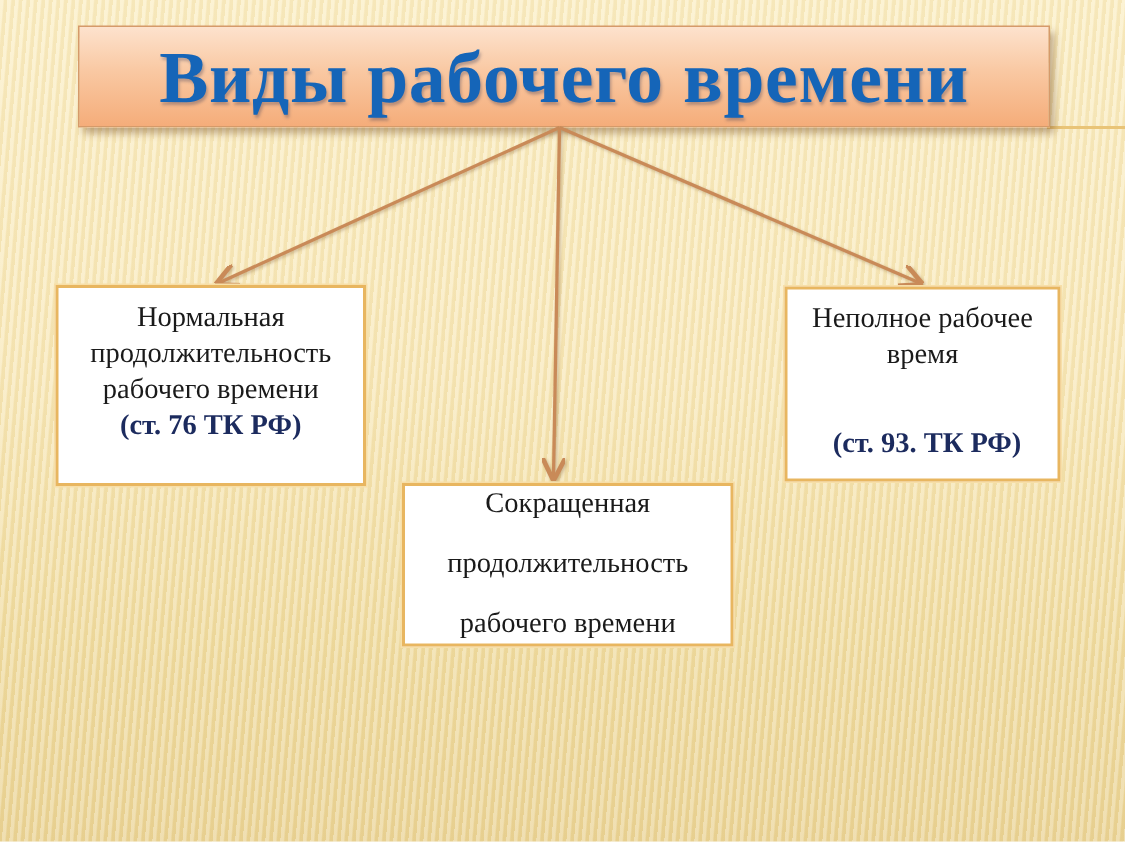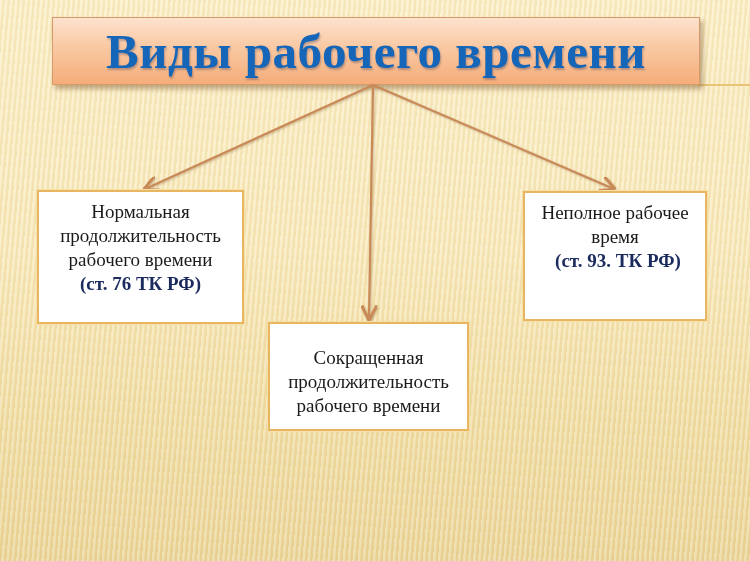--- a/index.html
+++ b/index.html
@@ -32,23 +32,23 @@
       position: absolute; background: #ffffff;
       border: 2px solid #e8b660;
       box-shadow: 0 0 0 1px #f7dfa8;
       display: flex; flex-direction: column; align-items: center; justify-content: flex-start;
       text-align: center; box-sizing: border-box;
       font-family: "Liberation Serif", "DejaVu Serif", serif;
       font-size: 19px; line-height: 24px; color: #1a1a1a;
     }
     .box .ref { font-weight: bold; color: #1c2b5e; }
     #box-left   { left: 37px;  top: 190px; width: 207px; height: 134px; padding-top: 8px; }
-    #box-middle { left: 268px; top: 322px; width: 201px; height: 109px; padding-top: 22px; }
+    #box-middle { left: 268px; top: 322px; width: 221px; height: 109px; padding-top: 0; gap: 16px; }
     #box-right  { left: 523px; top: 191px; width: 184px; height: 130px; padding-top: 8px; }
-    #box-right .ref { padding-left: 6px; }
+    #box-right .ref { padding-left: 6px; margin-top: 35px; }
   </style>
 </head>
 <body>
 
 <div class="hline"></div>
 
 <div class="title-box">
   <span class="title-text">Виды рабочего времени</span>
 </div>
 

